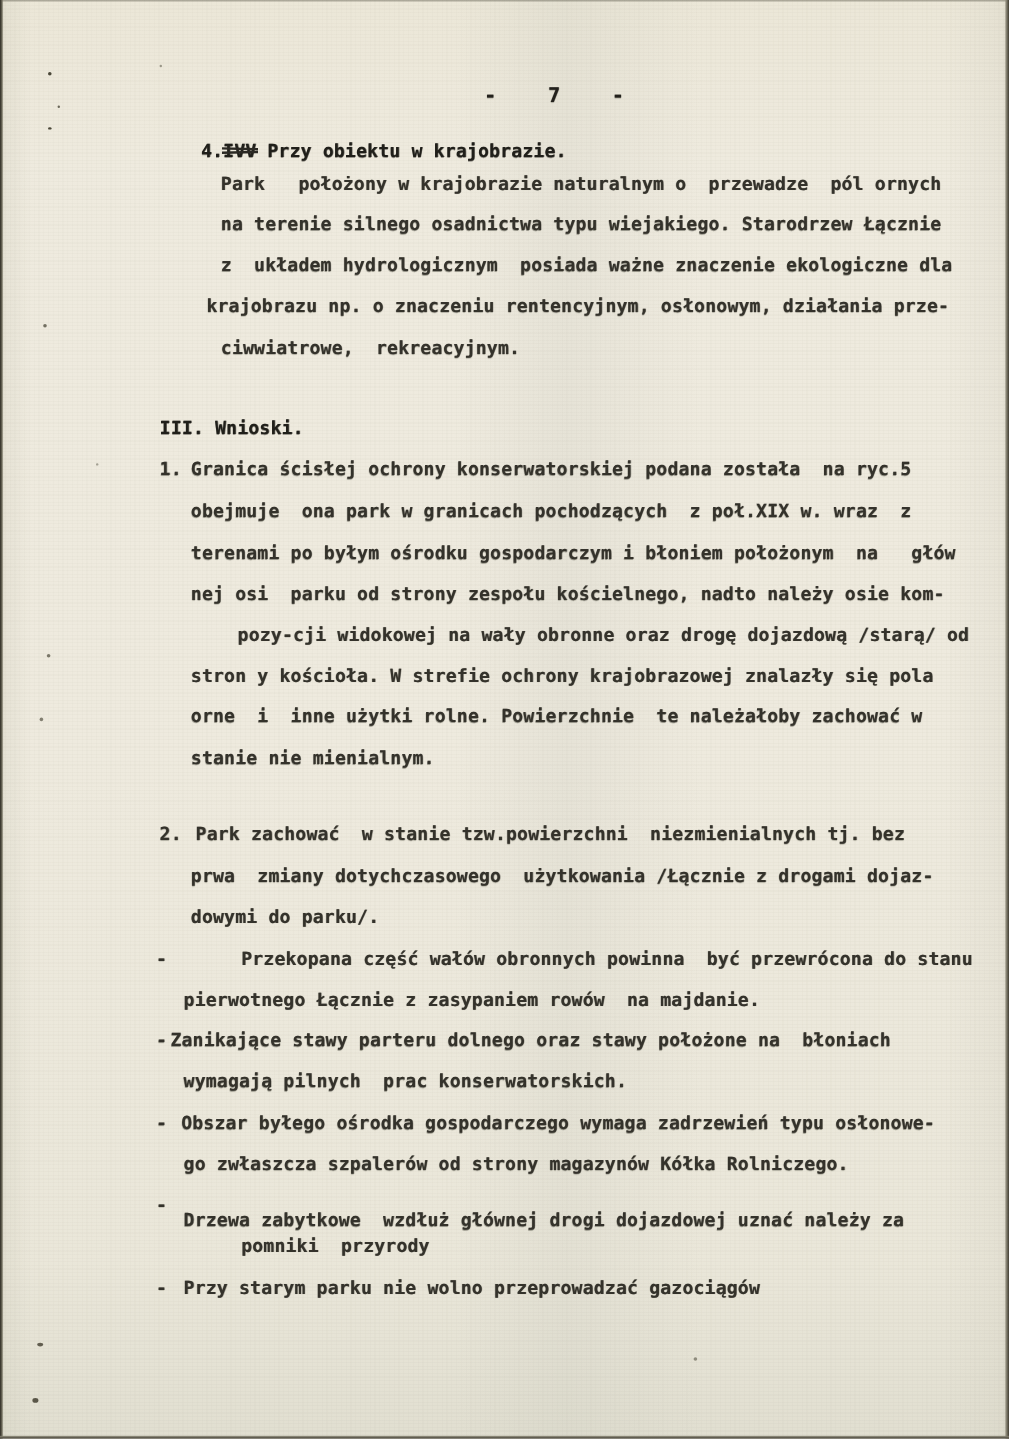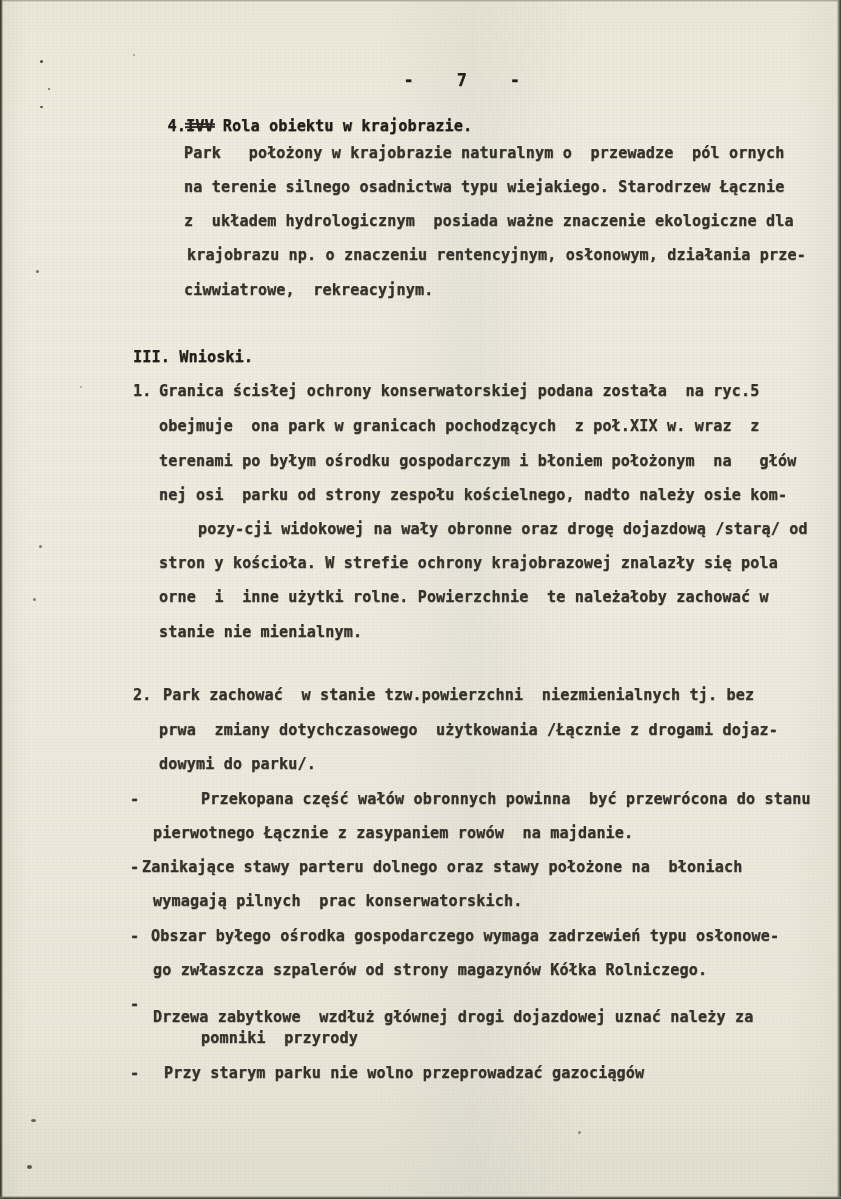--- a/index.html
+++ b/index.html
@@ -170,27 +170,27 @@
   <div class="speck" style="left:578px; top:1131px;width:3px; height:3px; opacity:.55;"></div>
   <div class="speck" style="left:80px;  top:386px; width:2px; height:2px; opacity:.45;"></div>
 
   <div class="content">
 
     <div class="tw page-num" style="left:330px; top:50px;">
       <span>-</span><span style="letter-spacing:0;">&nbsp;&nbsp;&nbsp;&nbsp;</span><span>7</span><span style="letter-spacing:0;">&nbsp;&nbsp;&nbsp;&nbsp;</span><span>-</span>
     </div>
 
     <div class="tw heavy" style="left:112px; top:99px;">
-      <span>4.</span><span class="struck">IVV</span><span style="letter-spacing:0;"> </span><span>Rola obiektu w krajobrazie.</span>
+      <span>4.</span><span class="struck">IVV</span><span style="letter-spacing:0;"> </span><span>Przy obiektu w krajobrazie.</span>
     </div>
 
     <div class="tw" style="left:184px; top:144px;">Park   położony w krajobrazie naturalnym o  przewadze  pól ornych</div>
     <div class="tw" style="left:184px; top:178px;">na terenie silnego osadnictwa typu wiejakiego. Starodrzew Łącznie</div>
     <div class="tw" style="left:184px; top:212px;">z  układem hydrologicznym  posiada ważne znaczenie ekologiczne dla</div>
-    <div class="tw" style="left:187px; top:246px;">krajobrazu np. o znaczeniu rentencyjnym, osłonowym, działania prze-</div>
+    <div class="tw" style="left:172px; top:246px;">krajobrazu np. o znaczeniu rentencyjnym, osłonowym, działania prze-</div>
     <div class="tw" style="left:184px; top:281px;">ciwwiatrowe,  rekreacyjnym.</div>
 
     <div class="tw heavy" style="left:133px; top:348px;">III. Wnioski.</div>
 
     <div class="tw" style="left:133px; top:382px;">1.</div>
     <div class="tw" style="left:159px; top:382px;">Granica ścisłej ochrony konserwatorskiej podana została  na ryc.5</div>
     <div class="tw" style="left:159px; top:417px;">obejmuje  ona park w granicach pochodzących  z poł.XIX w. wraz  z</div>
     <div class="tw" style="left:159px; top:452px;">terenami po byłym ośrodku gospodarczym i błoniem położonym  na   głów</div>
     <div class="tw" style="left:159px; top:486px;">nej osi  parku od strony zespołu kościelnego, nadto należy osie kom-</div>
     <div class="tw" style="left:159px; top:520px;padding-left:39px;">pozy-cji widokowej na wały obronne oraz drogę dojazdową /starą/ od</div>
@@ -213,16 +213,16 @@
 
     <div class="tw" style="left:130px; top:927px;">-</div>
     <div class="tw" style="left:151px; top:927px;">Obszar byłego ośrodka gospodarczego wymaga zadrzewień typu osłonowe-</div>
     <div class="tw" style="left:153px; top:961px;">go zwłaszcza szpalerów od strony magazynów Kółka Rolniczego.</div>
 
     <div class="tw" style="left:130px; top:995px;">-</div>
     <div class="tw" style="left:153px; top:1008px;">Drzewa zabytkowe  wzdłuż głównej drogi dojazdowej uznać należy za</div>
     <div class="tw" style="left:153px; top:1029px;margin-left:48px;">pomniki  przyrody</div>
 
     <div class="tw" style="left:130px; top:1064px;">-</div>
-    <div class="tw" style="left:153px; top:1064px;margin-left:11px;">Przy starym parku nie wolno przeprowadzać gazociągów</div>
+    <div class="tw" style="left:153px; top:1064px;">Przy starym parku nie wolno przeprowadzać gazociągów</div>
 
   </div>
 </div>
 
 </body></html>

